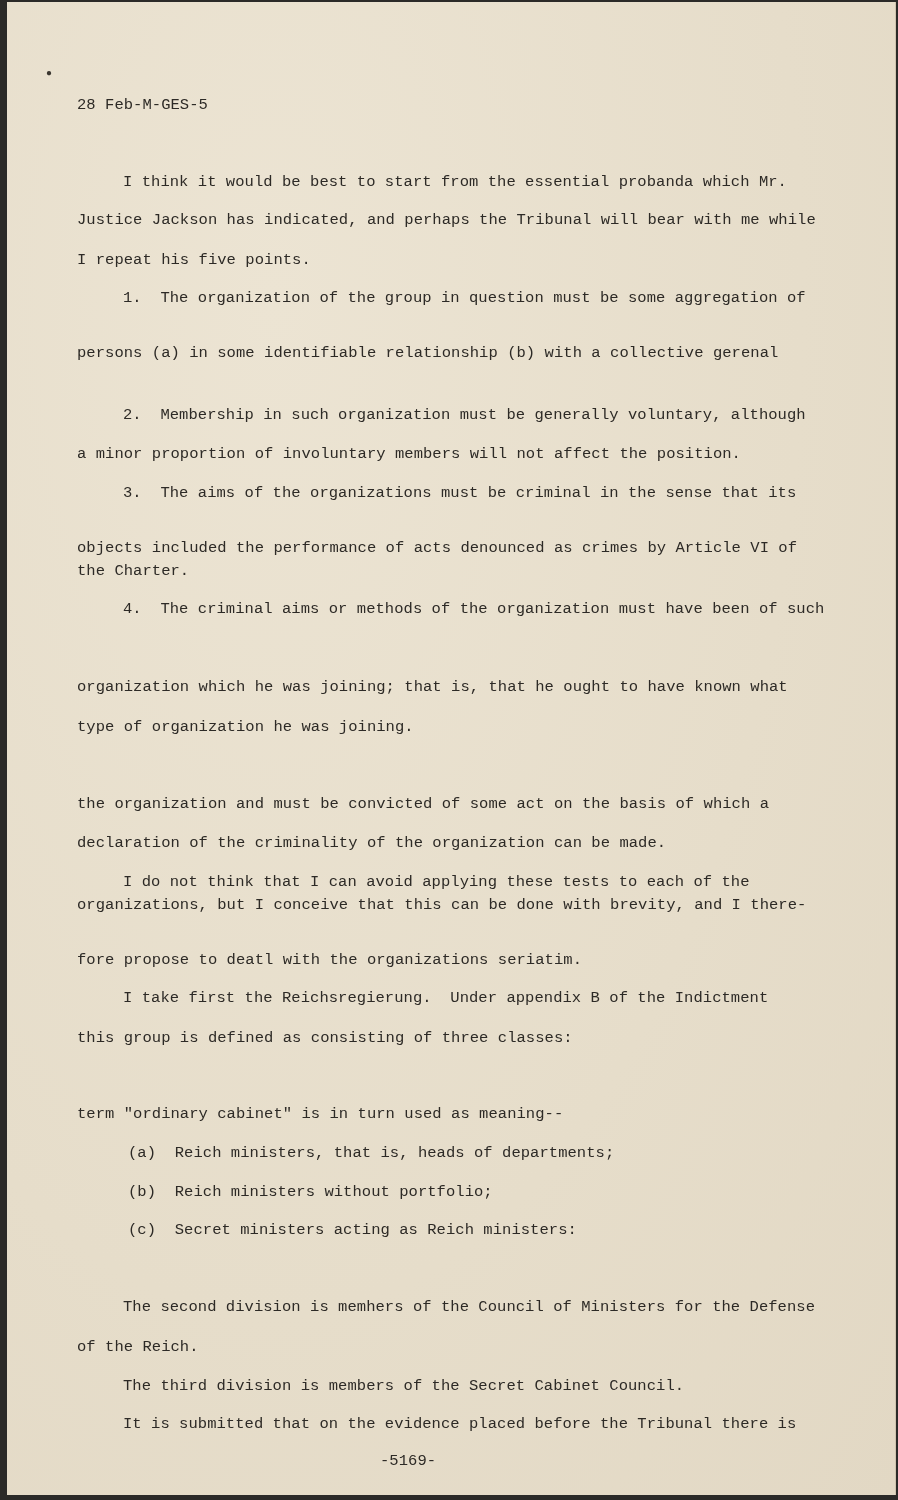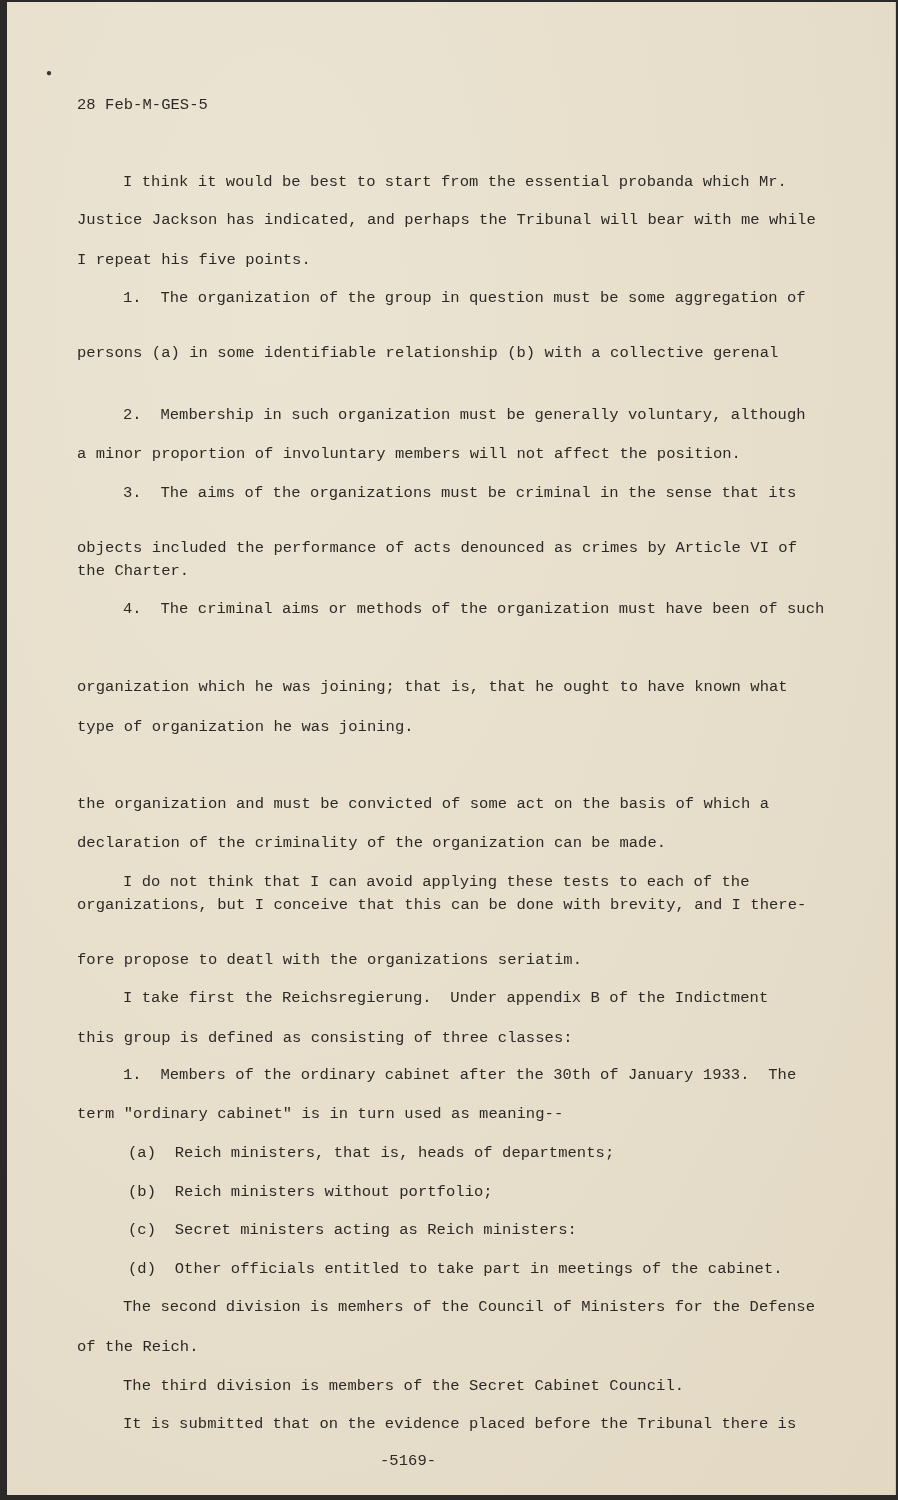--- a/index.html
+++ b/index.html
@@ -52,27 +52,25 @@
   <div class="line" style="top:793px;">the organization and must be convicted of some act on the basis of which a</div>
   <div class="line" style="top:832px;">declaration of the criminality of the organization can be made.</div>
 
   <div class="line ind" style="top:871px;">I do not think that I can avoid applying these tests to each of the</div>
   <div class="line" style="top:867px;margin-top:27px;">organizations, but I conceive that this can be done with brevity, and I there-</div>
   <div class="line" style="top:949px;">fore propose to deatl with the organizations seriatim.</div>
 
   <div class="line ind" style="top:987px;">I take first the Reichsregierung.  Under appendix B of the Indictment</div>
   <div class="line" style="top:1027px;">this group is defined as consisting of three classes:</div>
 
-  <div class="line ind" style="top:1064px;">1.  Members of the ordinary cabinet after the 30th of January 1933.  The</div>
   <div class="line" style="top:1103px;">term "ordinary cabinet" is in turn used as meaning--</div>
 
   <div class="line sub" style="top:1142px;">(a)  Reich ministers, that is, heads of departments;</div>
   <div class="line sub" style="top:1181px;">(b)  Reich ministers without portfolio;</div>
   <div class="line sub" style="top:1219px;">(c)  Secret ministers acting as Reich ministers:</div>
-  <div class="line sub" style="top:1258px;">(d)  Other officials entitled to take part in meetings of the cabinet.</div>
 
   <div class="line ind" style="top:1296px;">The second division is memhers of the Council of Ministers for the Defense</div>
   <div class="line" style="top:1336px;">of the Reich.</div>
 
   <div class="line ind" style="top:1375px;">The third division is members of the Secret Cabinet Council.</div>
   <div class="line ind" style="top:1413px;">It is submitted that on the evidence placed before the Tribunal there is</div>
 
   <div class="line" style="top:1450px;left:373px;text-align:right;">-5169-</div>
 </div>
 

